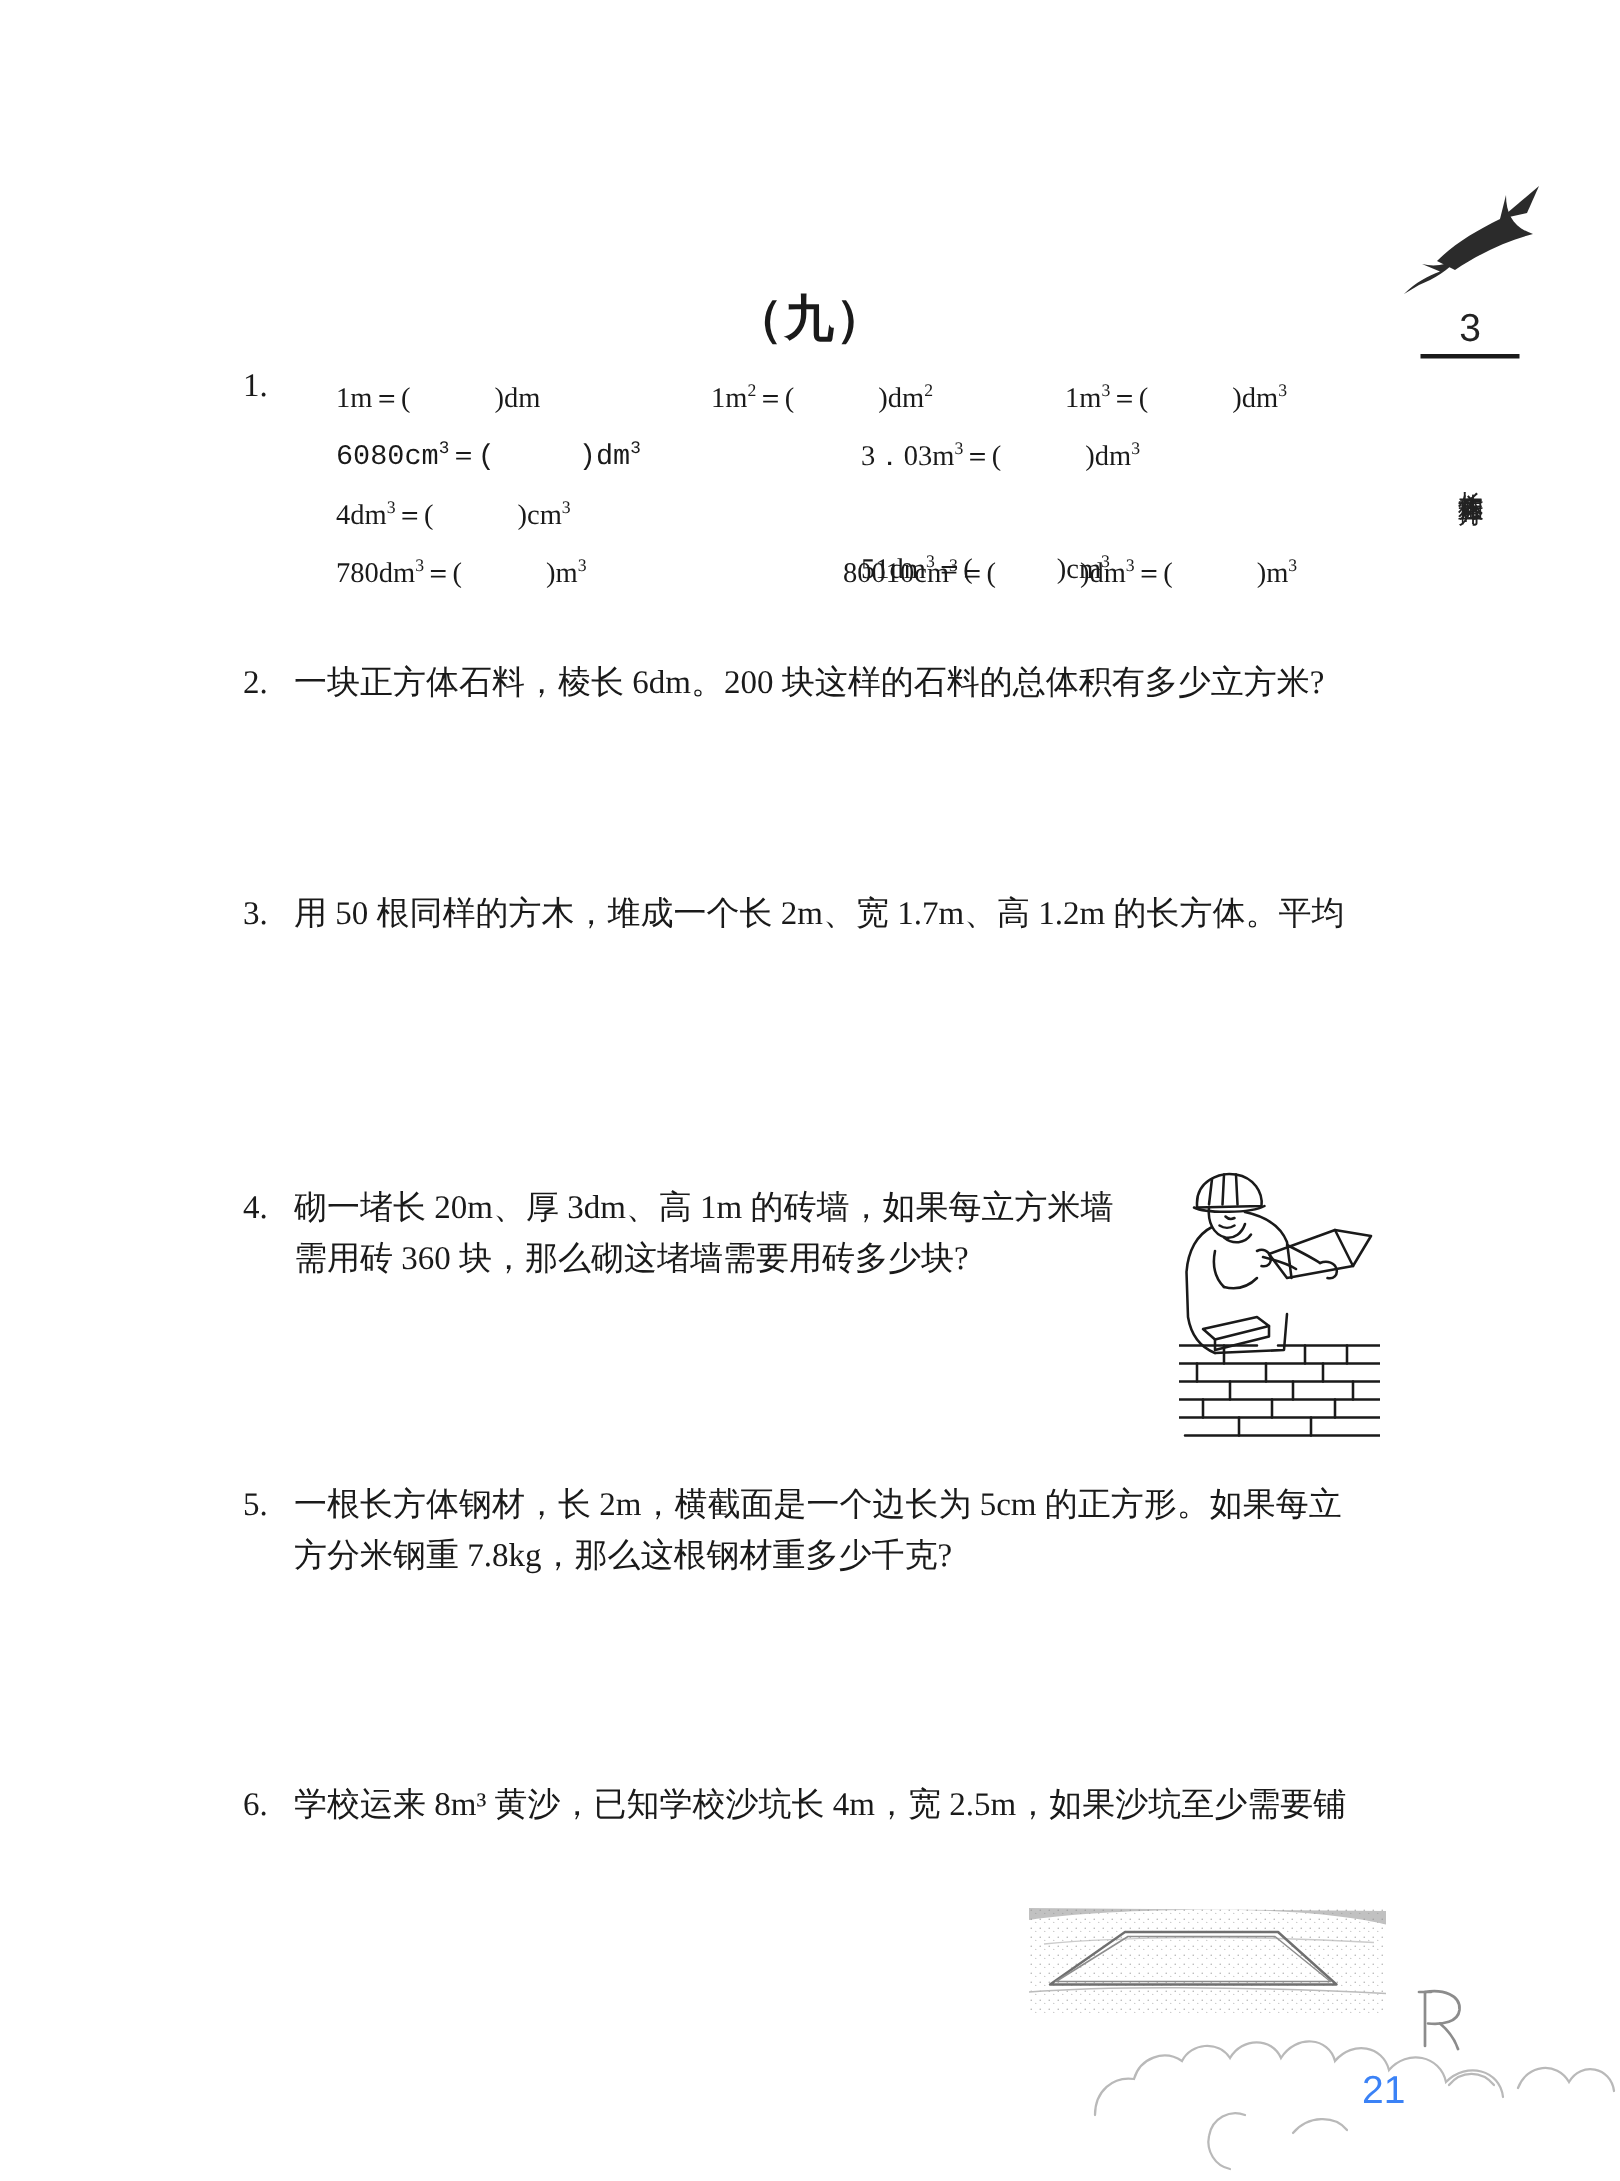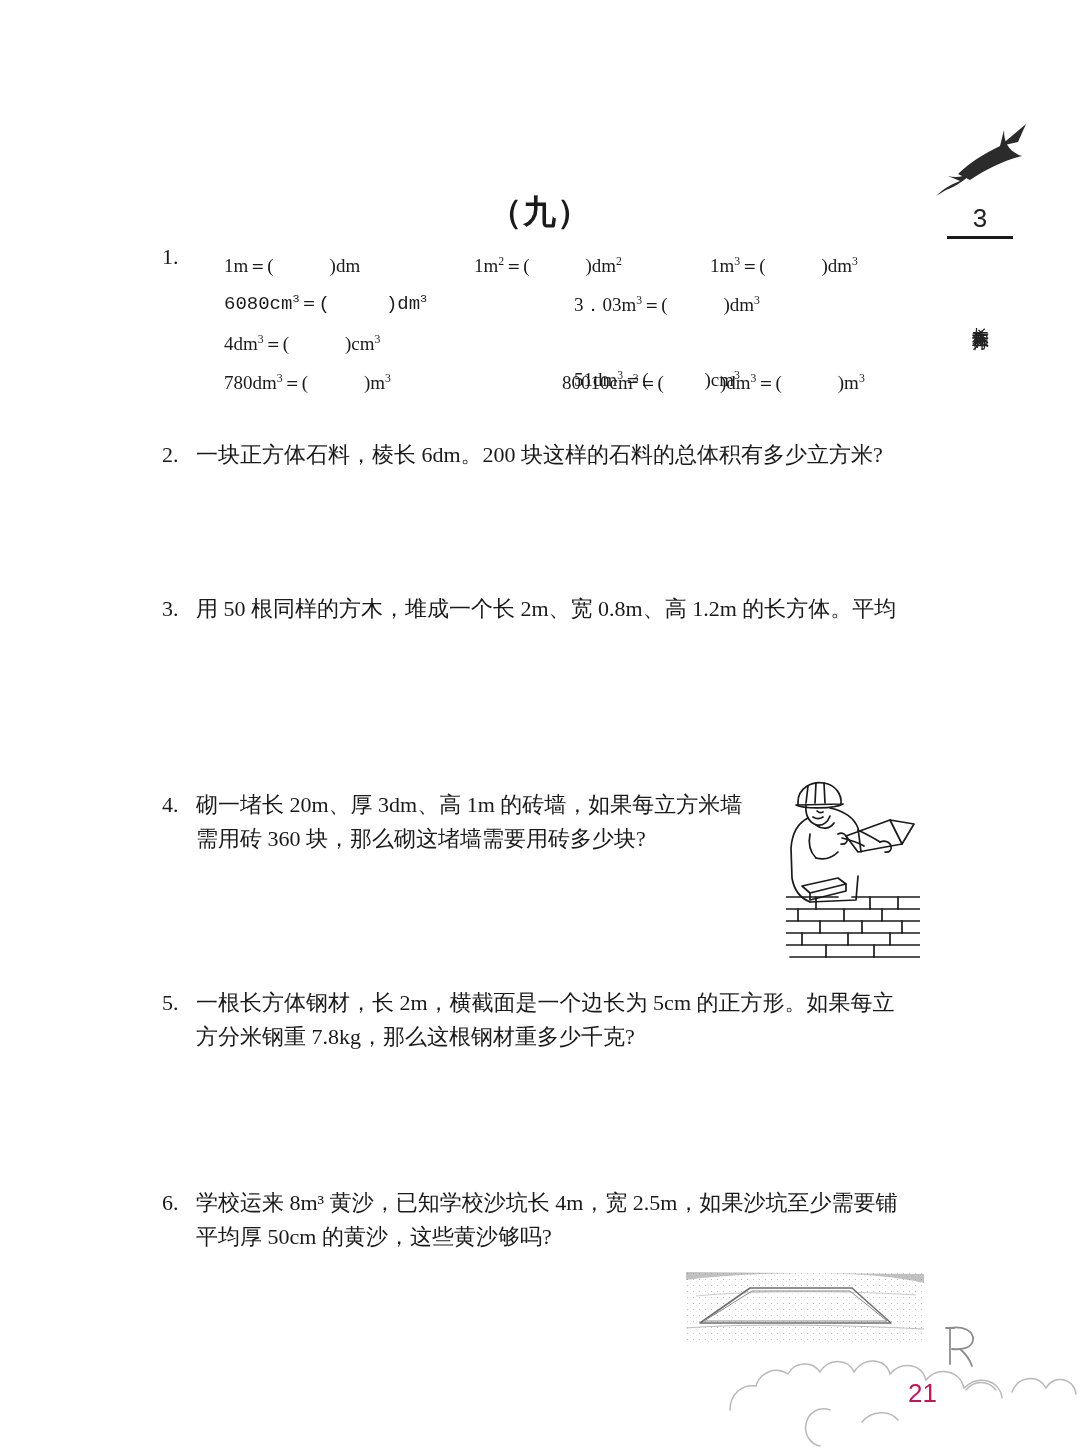--- a/index.html
+++ b/index.html
@@ -150,21 +150,21 @@
     top: 1322px;
     width: 40px;
     height: 48px;
   }
   .page-number {
     position: absolute;
     left: 908px;
     top: 1378px;
     font-family: "Liberation Sans", sans-serif;
     font-size: 26px;
-    color: #be185d;
+    color: #3b82f6;
   }
 </style>
 </head>
 <body>
 
 <div class="page">
 
   <svg class="birds" viewBox="0 0 140 92">
     <path d="M36 78 C44 70 52 66 60 63 L48 58 C56 60 64 59 72 54 C66 62 56 68 46 72 Z" fill="#2b2b2b"></path>
     <path d="M58 56 C70 44 84 36 100 28 L104 12 C104 26 110 34 122 38 C106 42 88 50 70 62 Z" fill="#2b2b2b"></path>
@@ -212,21 +212,21 @@
   <div class="problem" style="left:162px; top:438px;">
     <div class="pnum">2.</div>
     <div class="pbody">
       <div class="ptext">一块正方体石料，棱长 6dm。200 块这样的石料的总体积有多少立方米?</div>
     </div>
   </div>
 
   <div class="problem" style="left:162px; top:592px;">
     <div class="pnum">3.</div>
     <div class="pbody">
-      <div class="ptext">用 50 根同样的方木，堆成一个长 2m、宽 0.8m、高 1.2m 的长方体。平均</div>
+      <div class="ptext">用 50 根同样的方木，堆成一个长 2m、宽 1.7m、高 1.2m 的长方体。平均</div>
     </div>
   </div>
 
   <div class="problem" style="left:162px; top:788px;">
     <div class="pnum">4.</div>
     <div class="pbody">
       <div class="ptext">砌一堵长 20m、厚 3dm、高 1m 的砖墙，如果每立方米墙</div>
       <div class="ptext">需用砖 360 块，那么砌这堵墙需要用砖多少块?</div>
     </div>
   </div>
@@ -278,21 +278,20 @@
     <div class="pbody">
       <div class="ptext">一根长方体钢材，长 2m，横截面是一个边长为 5cm 的正方形。如果每立</div>
       <div class="ptext">方分米钢重 7.8kg，那么这根钢材重多少千克?</div>
     </div>
   </div>
 
   <div class="problem" style="left:162px; top:1186px;">
     <div class="pnum">6.</div>
     <div class="pbody">
       <div class="ptext">学校运来 8m³ 黄沙，已知学校沙坑长 4m，宽 2.5m，如果沙坑至少需要铺</div>
-      <div class="ptext">平均厚 50cm 的黄沙，这些黄沙够吗?</div>
     </div>
   </div>
 
   <svg class="sandpit" viewBox="0 0 238 86">
     <defs>
       <pattern id="grain" width="6" height="6" patternUnits="userSpaceOnUse">
         <circle cx="1.5" cy="1.5" r="0.55" fill="#b4b4b4"></circle>
         <circle cx="4.5" cy="3.6" r="0.45" fill="#c4c4c4"></circle>
       </pattern>
     </defs>

